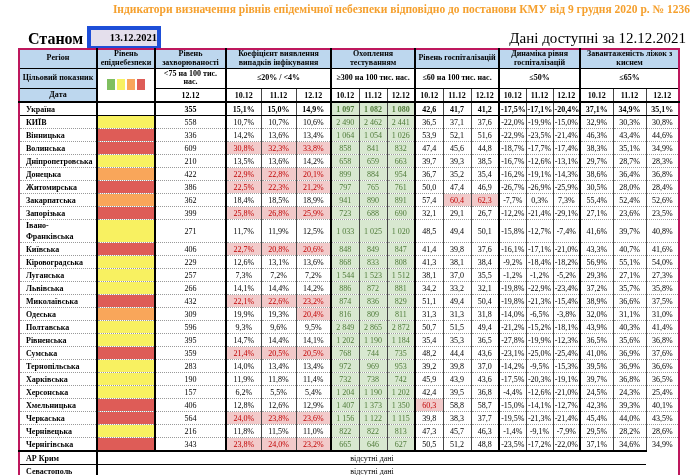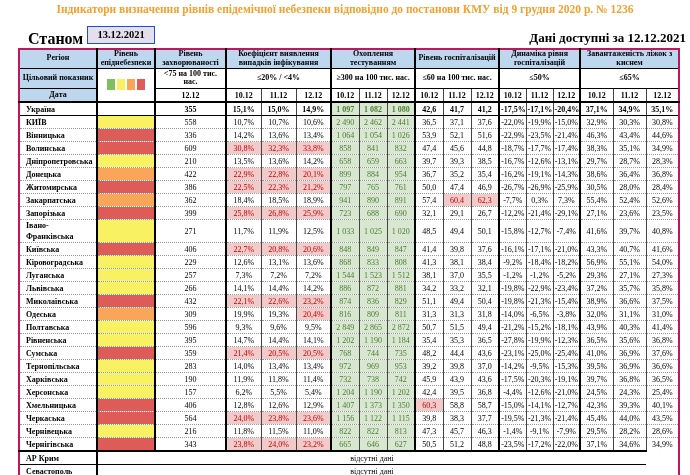--- a/index.html
+++ b/index.html
@@ -1,24 +1,24 @@
 <!DOCTYPE html>
 <html><head>
 <meta charset="utf-8">
 <style>
   html,body{margin:0;padding:0;}
   body{width:690px;height:475px;position:relative;background:#fff;overflow:hidden;
        font-family:"Liberation Serif",serif;color:#000;}
-  .title{position:absolute;top:3px;left:0;width:100%;text-align:center;
+  .title{position:absolute;top:3px;left:0;width:100%;text-align:right;
          color:#F5A02E;font-weight:bold;font-size:11.5px;}
   .topbar{position:absolute;top:26px;left:18px;width:668px;height:21px;}
   .asof-label{position:absolute;left:10px;top:4px;font-weight:bold;font-size:16px;}
   .asof-box{position:absolute;left:69px;top:0;width:66px;height:16px;background:#E4DFEC;
-            border:1px solid #1d4ed8;text-align:center;font-weight:bold;font-size:10.5px;line-height:16px;}
-  .avail{position:absolute;right:0;top:4px;font-weight:bold;font-size:13px;}
+            border:4px solid #1d4ed8;text-align:right;font-weight:bold;font-size:10.5px;line-height:16px;}
+  .avail{position:absolute;right:0;top:4px;font-weight:normal;font-size:15px;}
   table{position:absolute;top:48px;left:18px;width:528px;border-collapse:collapse;
         table-layout:fixed;border:2px solid #be185d;}
   th,td{font-size:8px;padding:0 1px;overflow:hidden;}
   .hblue{background:#BDD7EE;border:1px solid #000;font-weight:bold;text-align:center;line-height:1.1;}
   .target{text-align:center;font-weight:bold;border-bottom:1px solid #000;line-height:1.1;padding:1px;}
   .date{text-align:center;font-weight:bold;border-left:1px solid #444;height:12px;}
   thead{border-bottom:2px solid #000;}
   .g{border-left:2px solid #000 !important;}
   .legend{text-align:center;vertical-align:middle;border-bottom:1px solid #000;}
   .sw{display:inline-block;width:8px;height:11px;margin:0 1px;vertical-align:middle;}

